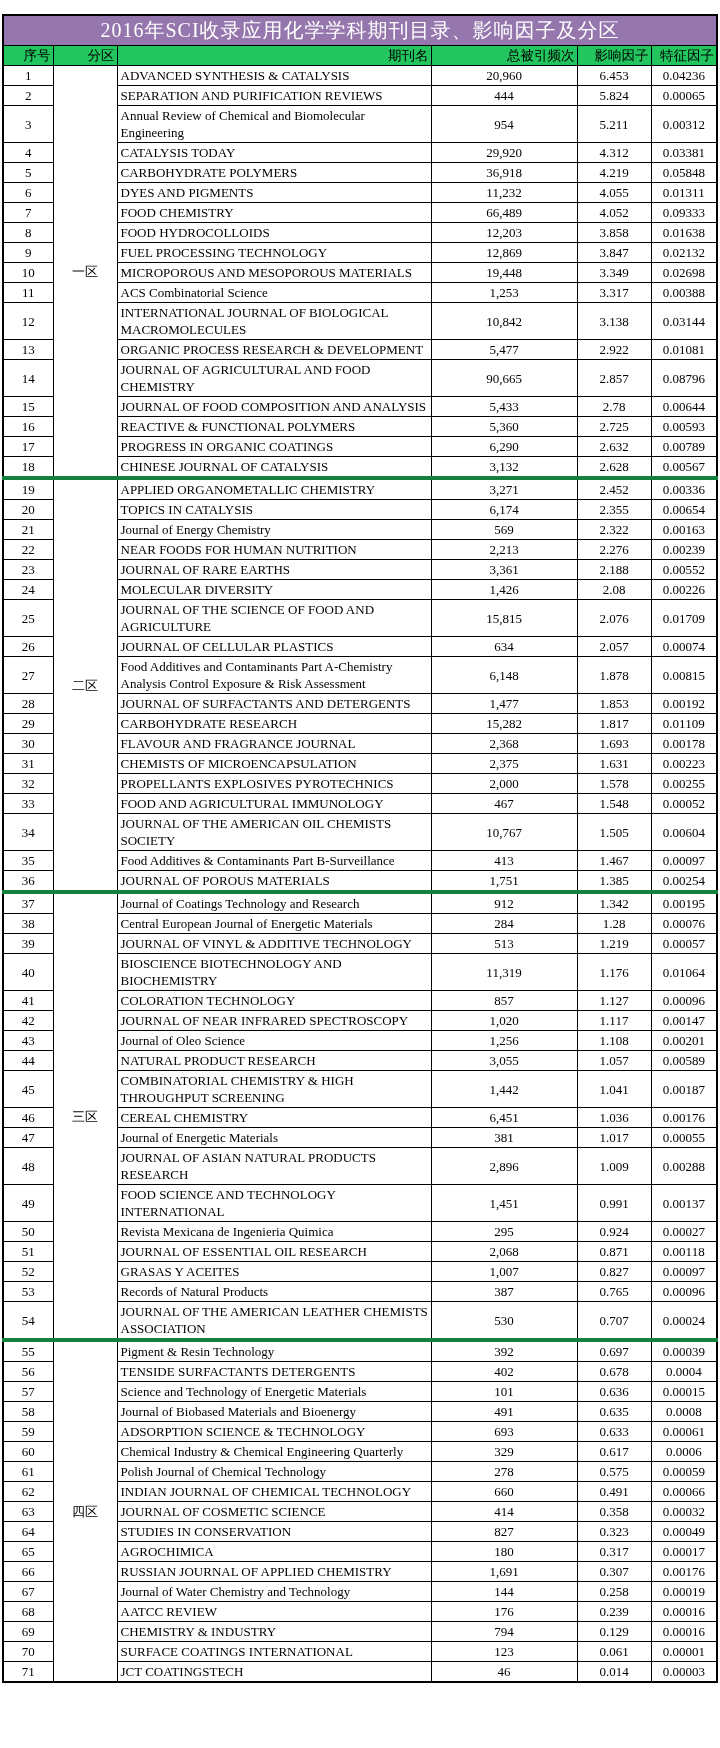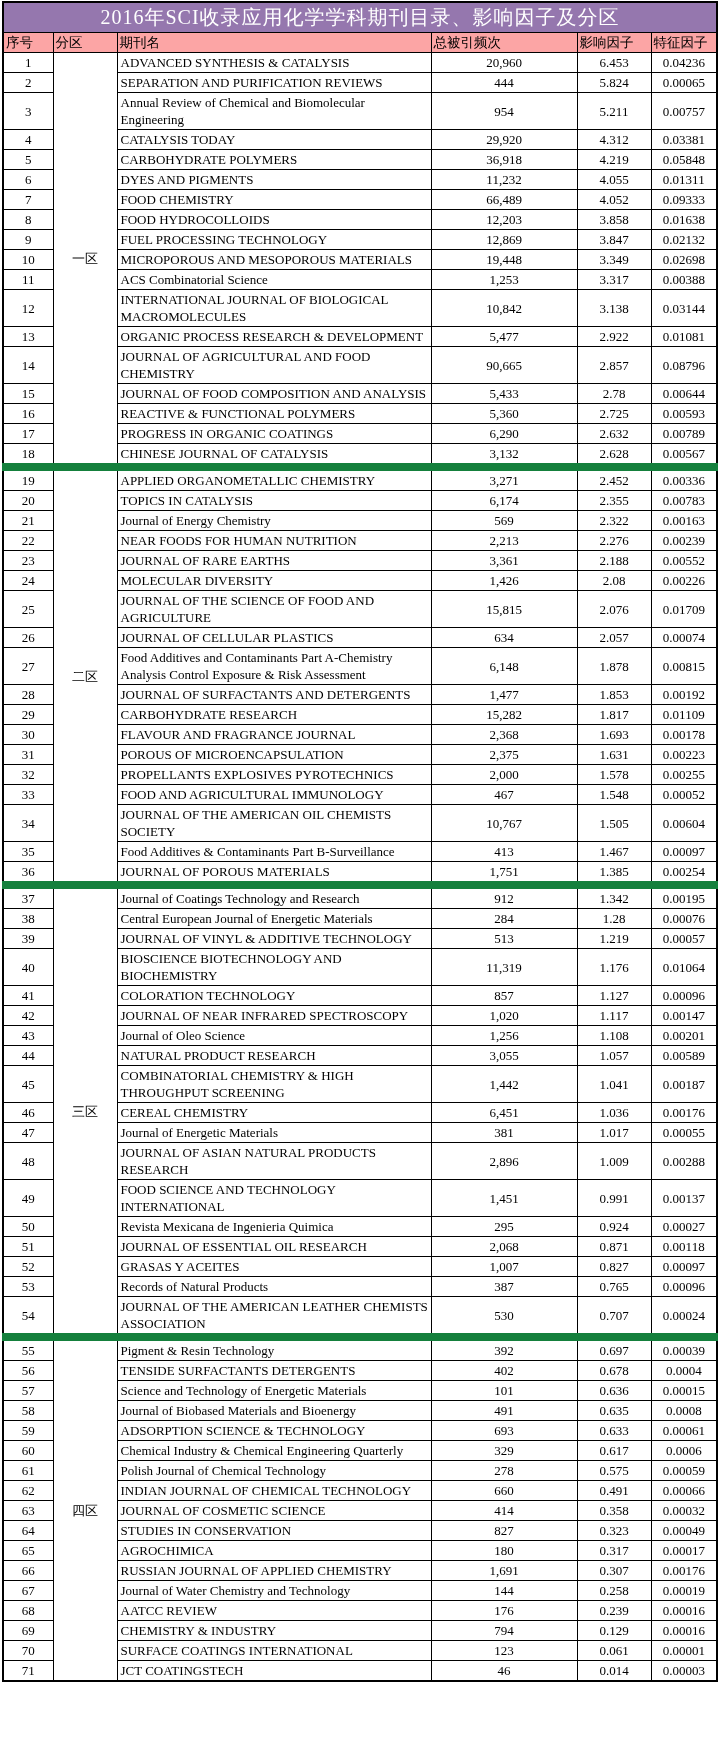--- a/index.html
+++ b/index.html
@@ -2,21 +2,21 @@
 <html><head>
 <meta charset="utf-8">
 <style>
   * { box-sizing: border-box; }
   html, body { margin: 0; padding: 0; background: #ffffff; }
   body {
     width: 720px;
     font-family: "Liberation Serif", "DejaVu Serif", serif;
     color: #000000;
   }
-  .sheet { width: 718px; padding: 1px 0 0 2px; }
+  .sheet { width: 718px; padding: 14px 0 0 2px; }
   table.journal-table {
     border-collapse: collapse;
     table-layout: fixed;
     width: 714px;
   }
   table.journal-table td, table.journal-table th {
     border: 1px solid #000000;
     overflow: hidden;
   }
   
@@ -29,40 +29,40 @@
     text-align: center;
     letter-spacing: 1px;
     border: 1px solid #000000;
     border-bottom: 2px solid #000000;
   }
   
   tr.col-header th {
     height: 20px;
     font-size: 13.5px;
     font-weight: normal;
-    text-align: left;
-    background: #fca5a5;
+    text-align: right;
+    background: #22c55e;
     padding: 0 2px;
   }
   
   td {
     height: 20px;
     font-size: 13px;
     line-height: 17px;
     padding: 1px 2px;
     background: #ffffff;
     vertical-align: middle;
   }
   td.c-no   { text-align: center; }
   td.c-zone { text-align: center; font-size: 13px; margin-left: 48px; }
   td.c-name { text-align: left; padding-left: 3px; }
   td.c-num  { text-align: center; }
   
   table.journal-table { border: 2px solid #000000; }
-  tr.zone-start td { border-top: 8px solid #15803d; }
+  tr.zone-start td { border-top: 4px solid #15803d; }
   
   td.hl-marker { border-left-width: 3px; border-left-style: solid; }
 </style>
 </head>
 <body>
 
 <div class="sheet">
   <table class="journal-table">
     <colgroup>
       <col style="width:50px">
@@ -100,21 +100,21 @@
           <td class="c-name">SEPARATION AND PURIFICATION REVIEWS</td>
           <td class="c-num">444</td>
           <td class="c-num">5.824</td>
           <td class="c-num">0.00065</td>
         </tr>
         <tr>
           <td class="c-no">3</td>
           <td class="c-name">Annual Review of Chemical and Biomolecular Engineering</td>
           <td class="c-num">954</td>
           <td class="c-num">5.211</td>
-          <td class="c-num">0.00757</td>
+          <td class="c-num">0.00312</td>
         </tr>
         <tr>
           <td class="c-no">4</td>
           <td class="c-name">CATALYSIS TODAY</td>
           <td class="c-num">29,920</td>
           <td class="c-num">4.312</td>
           <td class="c-num">0.03381</td>
         </tr>
         <tr>
           <td class="c-no hl-marker" style="border-left-color: rgb(242, 163, 60);">5</td>
@@ -220,21 +220,21 @@
           <td class="c-name">APPLIED ORGANOMETALLIC CHEMISTRY</td>
           <td class="c-num">3,271</td>
           <td class="c-num">2.452</td>
           <td class="c-num">0.00336</td>
         </tr>
         <tr>
           <td class="c-no">20</td>
           <td class="c-name">TOPICS IN CATALYSIS</td>
           <td class="c-num">6,174</td>
           <td class="c-num">2.355</td>
-          <td class="c-num">0.00783</td>
+          <td class="c-num">0.00654</td>
         </tr>
         <tr>
           <td class="c-no">21</td>
           <td class="c-name">Journal of Energy Chemistry</td>
           <td class="c-num">569</td>
           <td class="c-num">2.322</td>
           <td class="c-num">0.00163</td>
         </tr>
         <tr>
           <td class="c-no">22</td>
@@ -294,21 +294,21 @@
         </tr>
         <tr>
           <td class="c-no">30</td>
           <td class="c-name">FLAVOUR AND FRAGRANCE JOURNAL</td>
           <td class="c-num">2,368</td>
           <td class="c-num">1.693</td>
           <td class="c-num">0.00178</td>
         </tr>
         <tr>
           <td class="c-no">31</td>
-          <td class="c-name">POROUS OF MICROENCAPSULATION</td>
+          <td class="c-name">CHEMISTS OF MICROENCAPSULATION</td>
           <td class="c-num">2,375</td>
           <td class="c-num">1.631</td>
           <td class="c-num">0.00223</td>
         </tr>
         <tr>
           <td class="c-no">32</td>
           <td class="c-name">PROPELLANTS EXPLOSIVES PYROTECHNICS</td>
           <td class="c-num">2,000</td>
           <td class="c-num">1.578</td>
           <td class="c-num">0.00255</td>

